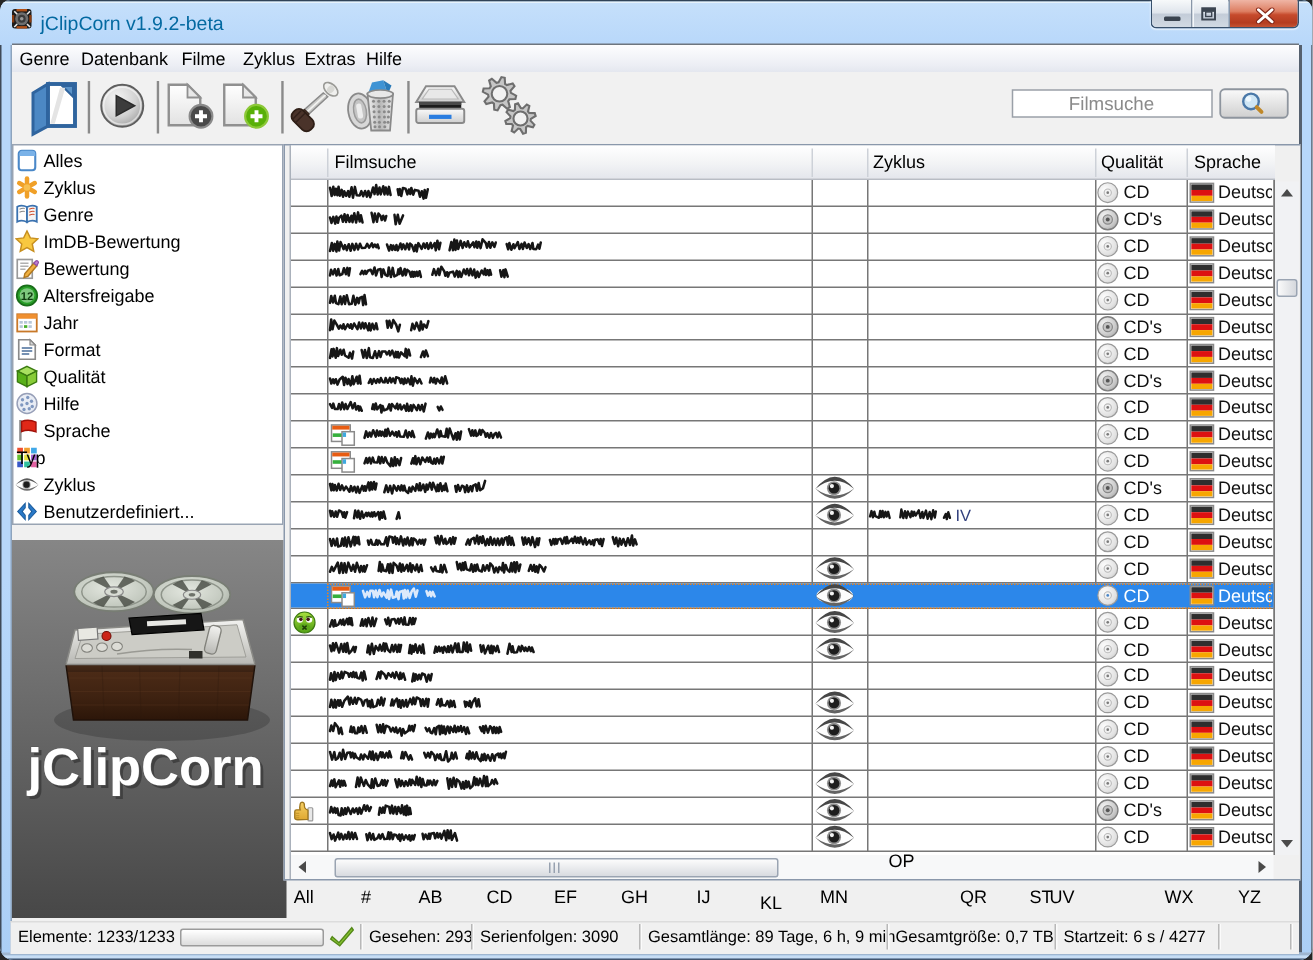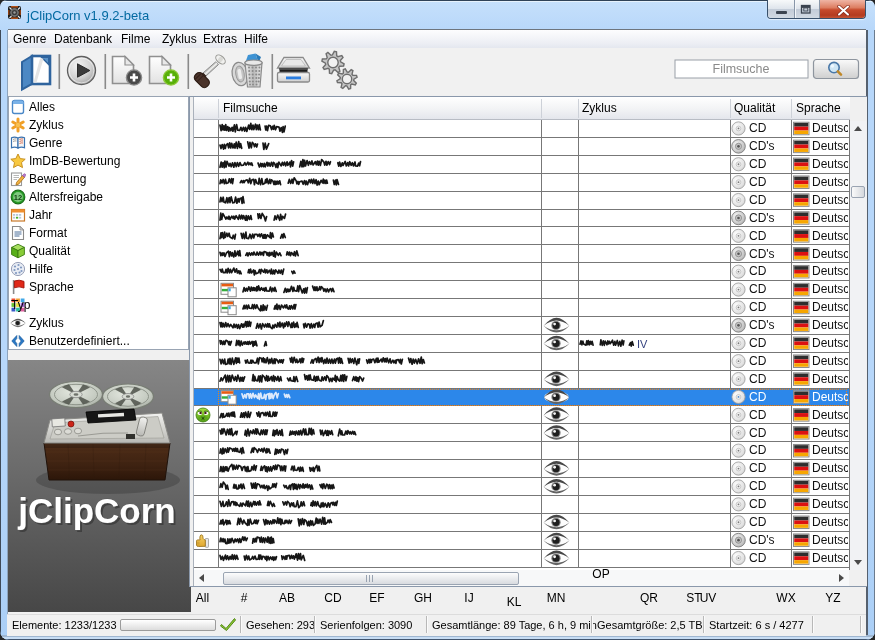--- a/index.html
+++ b/index.html
@@ -1022,17 +1022,17 @@
 <svg class="abs" style="left:219px;top:615px" width="18" height="18" viewBox="0 0 18 18">
     <path d="M2.5 9.5 L7 13.5 L15.5 3.5 L16.5 5 L7.5 15.5 L1.5 11 Z" fill="#8cc832" stroke="#55891a" stroke-width="1"></path>
   </svg>
 <div class="abs" style="left:240px;top:616px;width:1px;height:17px;background:#b8b8b8;box-shadow:1px 0 0 #fbfbfb"></div>
 <div class="ct st" style="left:246px;top:619px">Gesehen: 293</div>
 <div class="abs" style="left:314px;top:616px;width:1px;height:17px;background:#b8b8b8;box-shadow:1px 0 0 #fbfbfb"></div>
 <div class="ct st" style="left:320px;top:619px">Serienfolgen: 3090</div>
 <div class="abs" style="left:426px;top:616px;width:1px;height:17px;background:#b8b8b8;box-shadow:1px 0 0 #fbfbfb"></div>
 <div class="ct st" style="left:432px;top:619px">Gesamtlänge: 89 Tage, 6 h, 9 min</div>
 <div class="abs" style="left:591px;top:616px;width:1px;height:17px;background:#b8b8b8;box-shadow:1px 0 0 #fbfbfb"></div>
-<div class="ct st" style="left:597px;top:619px">Gesamtgröße: 2,5 TB</div>
+<div class="ct st" style="left:597px;top:619px">Gesamtgröße: 0,7 TB</div>
 <div class="abs" style="left:703px;top:616px;width:1px;height:17px;background:#b8b8b8;box-shadow:1px 0 0 #fbfbfb"></div>
 <div class="ct st" style="left:709px;top:619px">Startzeit: 6 s / 4277</div>
 <div class="abs" style="left:812px;top:616px;width:1px;height:17px;background:#b8b8b8;box-shadow:1px 0 0 #fbfbfb"></div>
 <div class="abs" style="left:860px;top:616px;width:1px;height:17px;background:#b8b8b8;box-shadow:1px 0 0 #fbfbfb"></div>
 
 </body></html>

